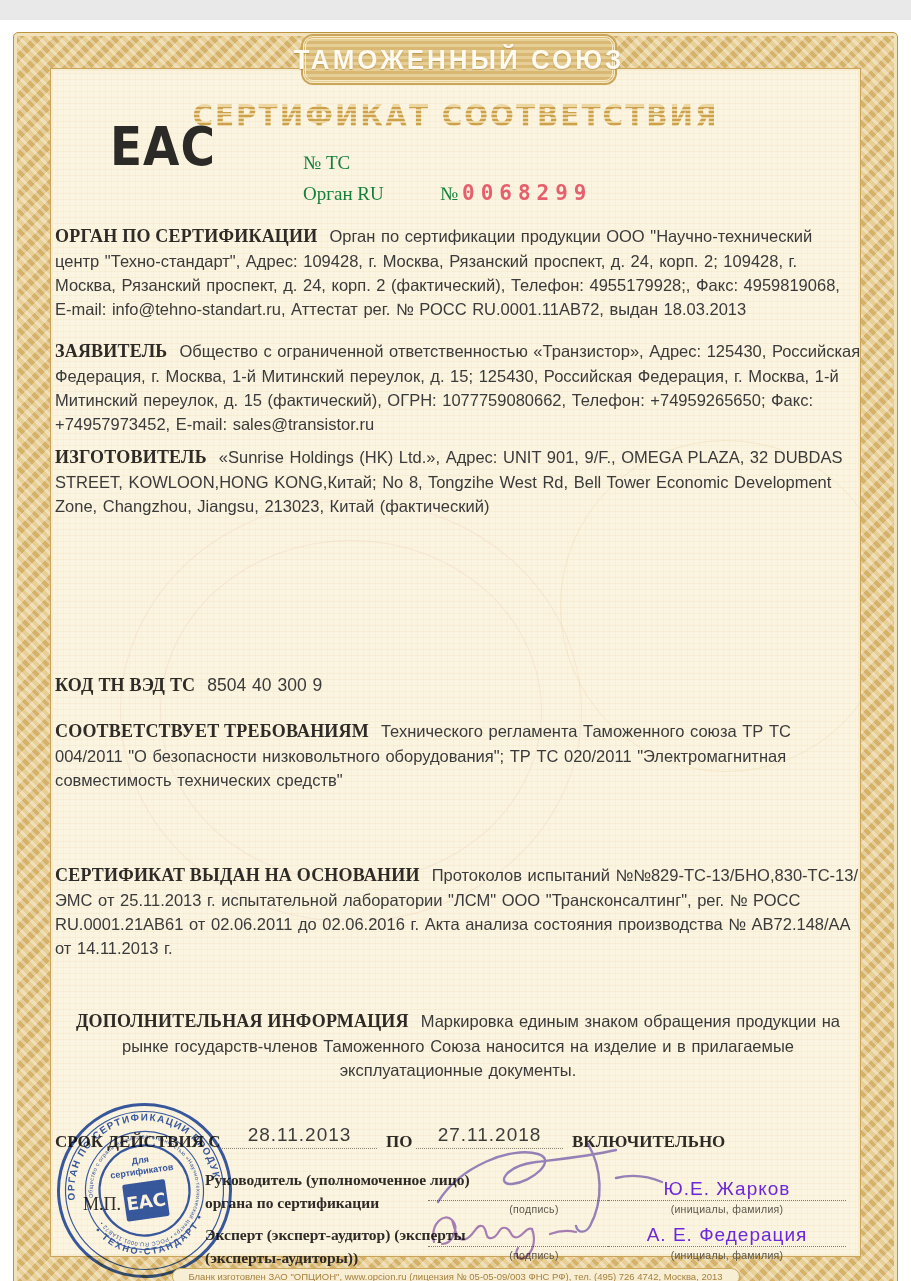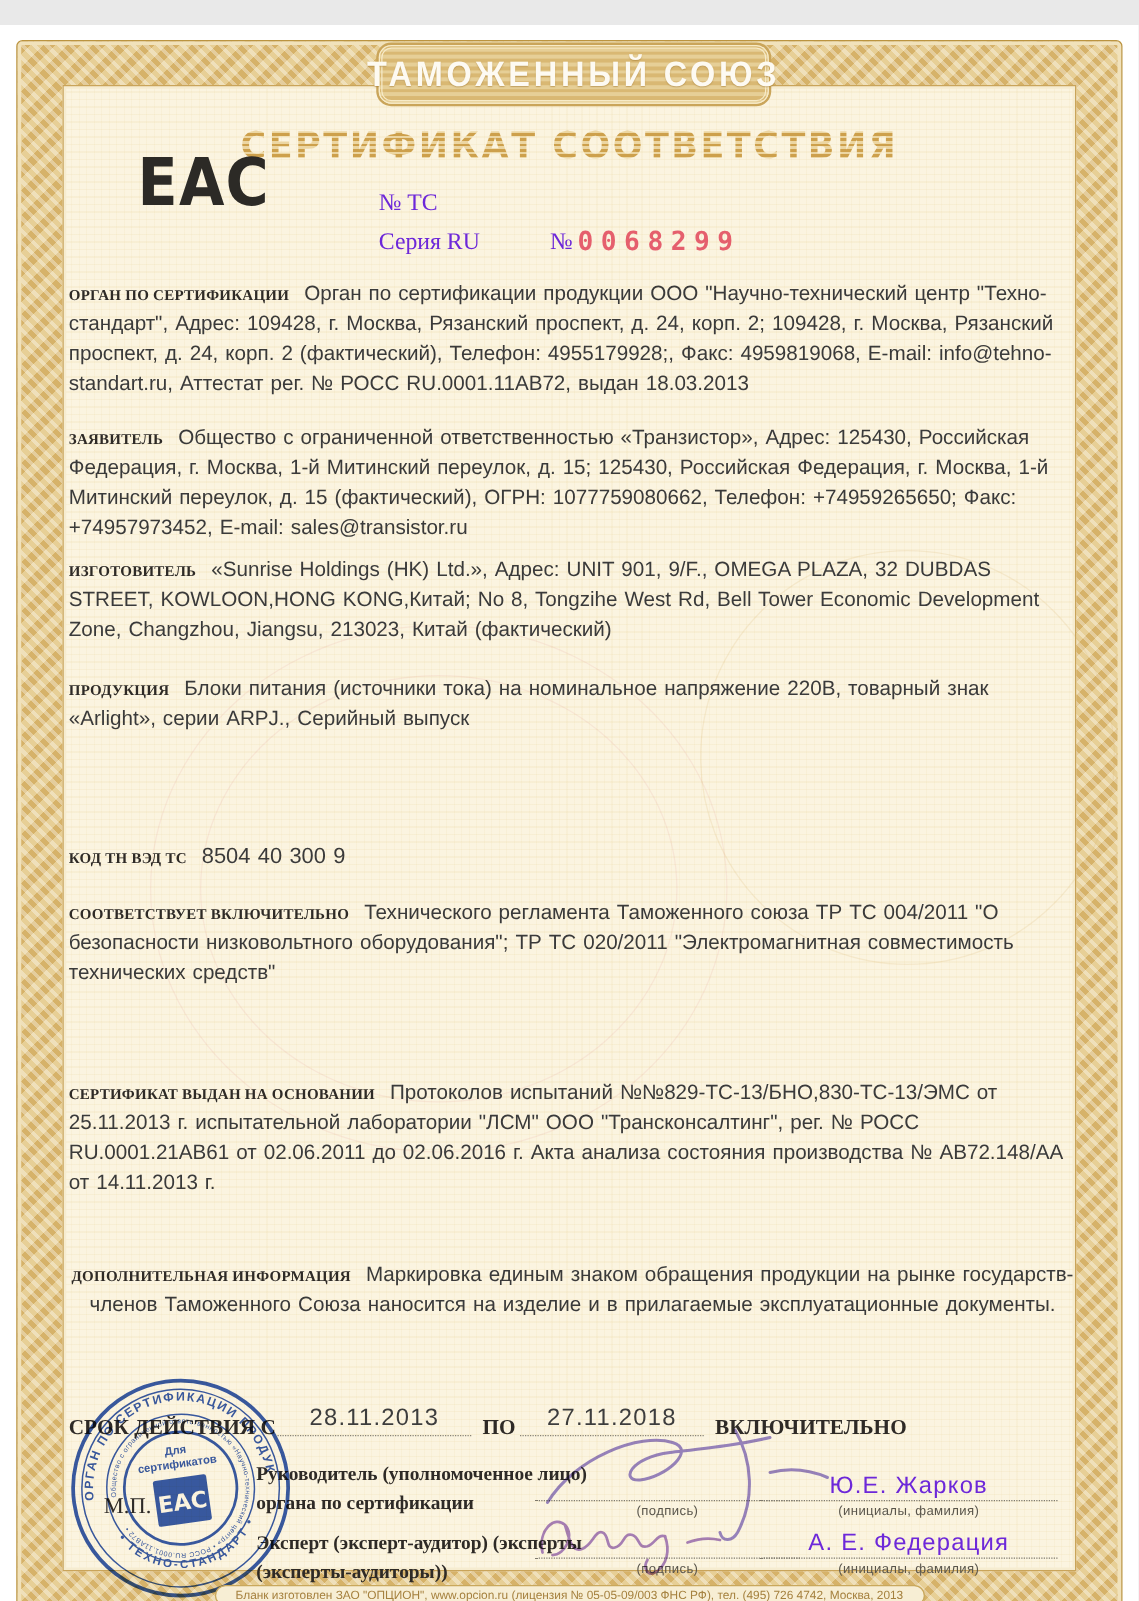--- a/index.html
+++ b/index.html
@@ -44,34 +44,34 @@
     font-family:"DejaVu Sans",sans-serif;font-weight:800;font-size:28px;letter-spacing:2px;
     background:repeating-linear-gradient(0deg,#cda04c 0 2px,#ecd6a2 2px 4px);
     -webkit-background-clip:text;background-clip:text;color:transparent;
     transform:scaleY(1.05);white-space:nowrap;
   }
   .eac-top{
     position:absolute;left:110px;top:103px;
     font-family:"DejaVu Sans",sans-serif;font-weight:900;font-size:47px;
     color:#2c2a26;letter-spacing:1px;transform:scaleY(1.12);line-height:1;
   }
-  .num-label{position:absolute;font-family:"Liberation Serif",serif;font-size:19px;color:#6d28d9;}
+  .num-label{position:absolute;font-family:"Liberation Serif",serif;font-size:19px;color:#15803d;}
   .num-line{
     position:absolute;border-bottom:1.6px dotted #8a8577;text-align:center;
     font-size:19px;color:#3d3d3d;letter-spacing:1px;height:24px;
   }
   .series-red{
     position:absolute;font-family:"DejaVu Sans Mono",monospace;font-weight:bold;
     font-size:21px;color:#e55f6d;letter-spacing:6px;
   }
 
   
   .sec{position:absolute;left:55px;width:806px;font-size:16.5px;line-height:1.46;color:#3a3a3a;}
   .sec .head{
-    font-family:"Liberation Serif",serif;font-weight:bold;font-size:12px;color:#2e2a26;
+    font-family:"Liberation Serif",serif;font-weight:bold;font-size:18px;color:#2e2a26;
     padding-right:12px;letter-spacing:.2px;
   }
   .sec .body{font-family:"Liberation Sans",sans-serif;word-spacing:1px;}
 
   
   .v-label{position:absolute;font-family:"Liberation Serif",serif;font-weight:bold;font-size:17px;color:#2e2a26;}
   .v-line{
     position:absolute;border-bottom:1.6px dotted #8a8577;height:24px;text-align:center;
     font-size:19px;color:#3d3d3d;letter-spacing:1px;
   }
@@ -110,41 +110,38 @@
   <div class="wm" style="left:560px;top:420px;width:330px;height:330px;border-color:rgba(214,178,105,.18);"></div>
 
   <div class="union-box">
     <span>ТАМОЖЕННЫЙ СОЮЗ</span>
   </div>
   <div class="cert-title">СЕРТИФИКАТ СООТВЕТСТВИЯ</div>
   <div class="eac-top">ЕАС</div>
 
   <div class="num-label" style="left:303px;top:132px;">№ ТС</div>
 
-  <div class="num-label" style="left:303px;top:163px;">Серия RU</div>
+  <div class="num-label" style="left:303px;top:163px;">Орган RU</div>
   <div class="num-label" style="left:440px;top:163px;">№</div>
   <div class="series-red" style="left:462px;top:161px;text-align:center;">0068299</div>
 
   <div class="sec" style="top:203px;">
     <span class="head">ОРГАН ПО СЕРТИФИКАЦИИ</span><span class="body">Орган по сертификации продукции ООО "Научно-технический центр "Техно-стандарт",  Адрес: 109428, г. Москва, Рязанский проспект, д. 24, корп. 2; 109428, г. Москва, Рязанский проспект, д. 24, корп. 2 (фактический),  Телефон: 4955179928;,  Факс: 4959819068,  E-mail: info@tehno-standart.ru,  Аттестат рег. № РОСС RU.0001.11АВ72,  выдан 18.03.2013</span>
   </div>
   <div class="sec" style="top:318px;">
     <span class="head">ЗАЯВИТЕЛЬ</span><span class="body">Общество с ограниченной ответственностью «Транзистор»,  Адрес: 125430, Российская Федерация, г. Москва, 1-й Митинский переулок, д. 15; 125430, Российская Федерация, г. Москва, 1-й Митинский переулок, д. 15 (фактический),  ОГРН: 1077759080662,  Телефон: +74959265650;  Факс: +74957973452,  E-mail: sales@transistor.ru</span>
   </div>
   <div class="sec" style="top:424px;">
     <span class="head">ИЗГОТОВИТЕЛЬ</span><span class="body">«Sunrise Holdings (HK) Ltd.»,  Адрес: UNIT 901, 9/F., OMEGA PLAZA, 32 DUBDAS STREET, KOWLOON,HONG KONG,Китай; No 8, Tongzihe West Rd, Bell Tower Economic Development Zone, Changzhou, Jiangsu, 213023, Китай (фактический)</span>
   </div>
-  <div class="sec" style="top:519px;">
-    <span class="head">ПРОДУКЦИЯ</span><span class="body">Блоки питания (источники тока)  на номинальное напряжение 220В, товарный знак «Arlight», серии ARPJ.,  Серийный выпуск</span>
-  </div>
   <div class="sec" style="top:652px;">
     <span class="head">КОД ТН ВЭД ТС</span><span class="body" style="font-size:17.5px;">8504 40 300 9</span>
   </div>
   <div class="sec" style="top:698px;">
-    <span class="head">СООТВЕТСТВУЕТ ВКЛЮЧИТЕЛЬНО</span><span class="body">Технического регламента Таможенного союза ТР ТС 004/2011 "О безопасности низковольтного оборудования"; ТР ТС 020/2011 "Электромагнитная совместимость технических средств"</span>
+    <span class="head">СООТВЕТСТВУЕТ ТРЕБОВАНИЯМ</span><span class="body">Технического регламента Таможенного союза ТР ТС 004/2011 "О безопасности низковольтного оборудования"; ТР ТС 020/2011 "Электромагнитная совместимость технических средств"</span>
   </div>
   <div class="sec" style="top:842px;">
     <span class="head">СЕРТИФИКАТ ВЫДАН НА ОСНОВАНИИ</span><span class="body">Протоколов испытаний №№829-ТС-13/БНО,830-ТС-13/ЭМС от 25.11.2013 г. испытательной лаборатории "ЛСМ" ООО "Трансконсалтинг", рег. № РОСС RU.0001.21АВ61 от 02.06.2011 до 02.06.2016 г. Акта анализа состояния производства № АВ72.148/АА от 14.11.2013 г.</span>
   </div>
   <div class="sec" style="top:988px;text-align:center;">
     <span class="head">ДОПОЛНИТЕЛЬНАЯ ИНФОРМАЦИЯ</span><span class="body">Маркировка единым знаком обращения продукции на рынке государств-членов Таможенного Союза наносится на изделие и в прилагаемые эксплуатационные документы.</span>
   </div>
 
   <div class="v-label" style="left:55px;top:1112px;">СРОК ДЕЙСТВИЯ С</div>
   <div class="v-line" style="left:222px;top:1104px;width:155px;">28.11.2013</div>

